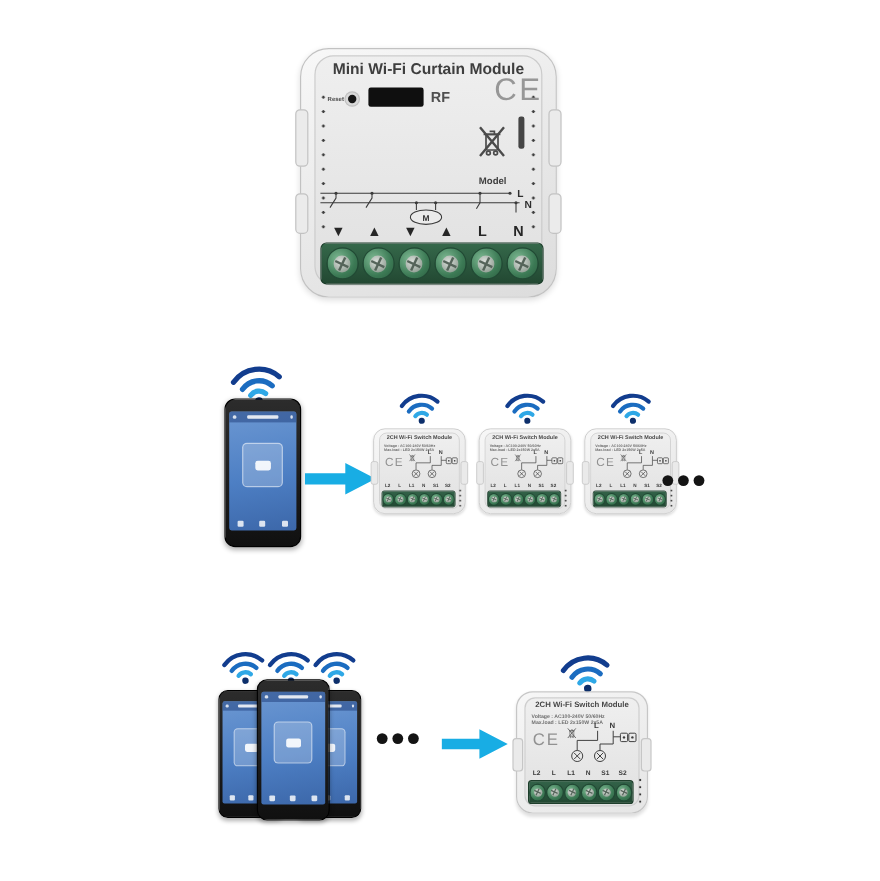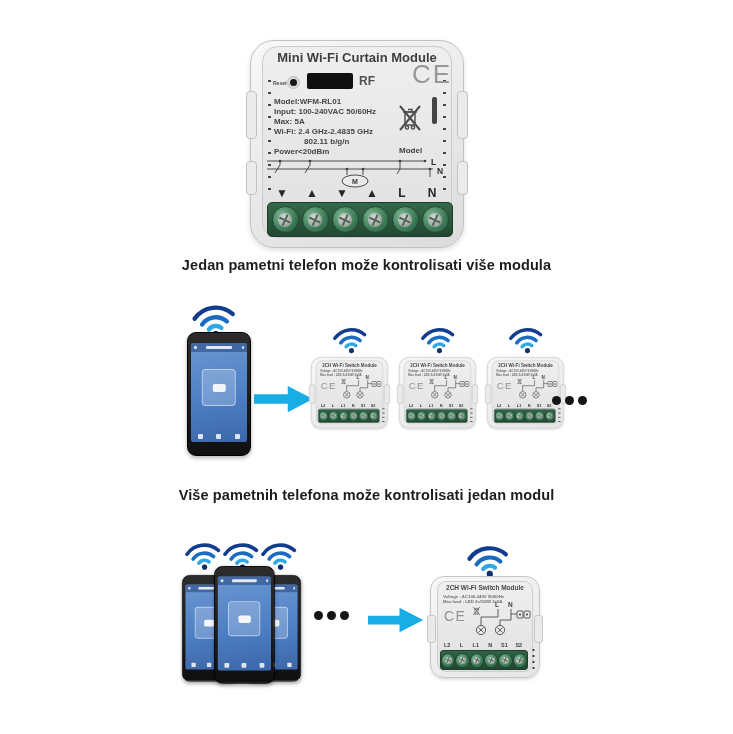--- a/index.html
+++ b/index.html
@@ -159,28 +159,20 @@
     <div class="hm-title">Mini Wi-Fi Curtain Module</div>
 
     <div class="hm-reset">
       <span class="hm-reset-label">Reset</span>
       <span class="hm-reset-dot"></span>
     </div>
     <div class="hm-chip"></div>
     <div class="hm-rf">RF</div>
     <div class="hm-ce">CE</div>
 
-    <div class="hm-specs">
-      <div>Model:WFM-RL01</div>
-      <div>Input: 100-240VAC 50/60Hz</div>
-      <div>Max: 5A</div>
-      <div>Wi-Fi: 2.4 GHz-2.4835 GHz</div>
-      <div class="spec-band">802.11 b/g/n</div>
-      <div>Power&lt;20dBm</div>
-    </div>
 
     <svg class="hm-bin" viewBox="0 0 26 30">
       <g class="bin-stroke">
         <rect x="8" y="9" width="10" height="13" rx="1"></rect>
         <path d="M6 9 h14"></path>
         <path d="M11 6.5 h4 v2.5"></path>
         <circle cx="10" cy="24.5" r="1.6"></circle>
         <circle cx="16" cy="24.5" r="1.6"></circle>
         <path d="M3 3 L23 27 M23 3 L3 27" stroke-width="2"></path>
       </g>
@@ -238,22 +230,20 @@
         </div>
       <div class="screw">
           <div class="screw-in"></div>
         </div>
       <div class="screw">
           <div class="screw-in"></div>
         </div>
     </div>
   </div>
 
-  <h2 id="heading-one" class="heading">Jedan pametni telefon može kontrolisati više modula</h2>
-  <h2 id="heading-two" class="heading">Više pametnih telefona može kontrolisati jedan modul</h2>
 
   <div id="wifi-1" class="wifi-mount">
   <svg viewBox="0 0 48 42">
     <path class="w-arc w-outer" d="M4 18 A 27 27 0 0 1 44 18"></path>
     <path class="w-arc w-mid" d="M11 25 A 17.5 17.5 0 0 1 37 25"></path>
     <path class="w-arc w-inner" d="M17.5 31 A 9 9 0 0 1 30.5 31"></path>
     <circle class="w-dot" cx="24" cy="37" r="3.4"></circle>
   </svg>
 </div>
   <div id="phone-1" class="phone-mount">

